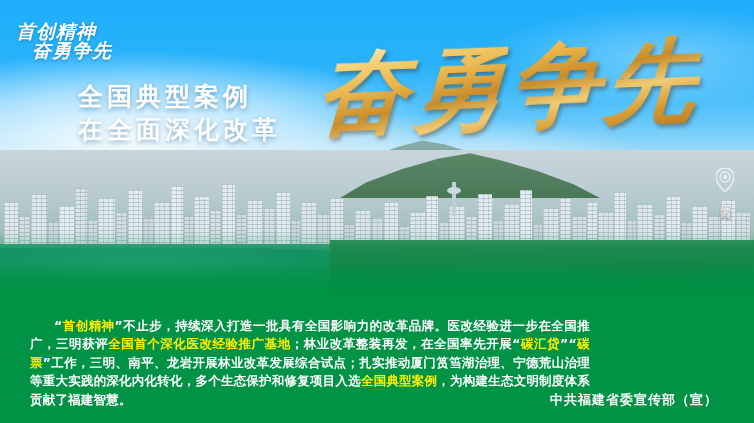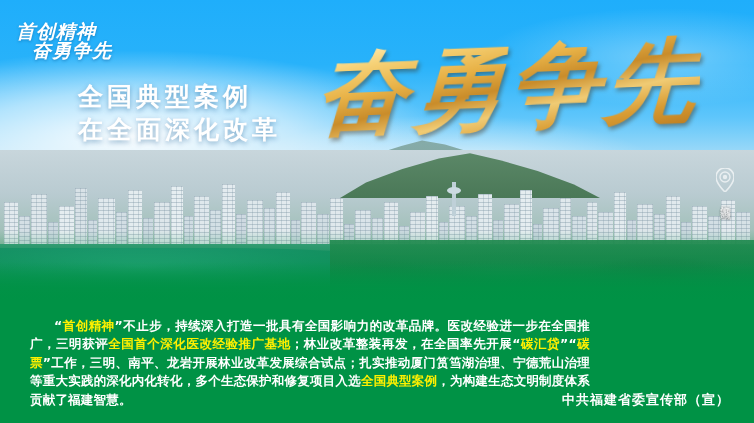--- a/index.html
+++ b/index.html
@@ -162,21 +162,21 @@
     font-weight:bold;
     line-height:18.5px;
     letter-spacing:.2px;
     font-family:"DejaVu Sans","Liberation Sans",sans-serif;
     text-align:justify;
   }
   .body-text .hl{color:#FFF000;}
   .body-text .indent{padding-left:24px;}
 
   .credit{
-    position:absolute;right:24px;bottom:14px;
+    position:absolute;right:36px;bottom:14px;
     color:#ffffff;font-size:13px;font-weight:bold;letter-spacing:1px;
     font-family:"DejaVu Sans","Liberation Sans",sans-serif;
   }
 </style>
 </head>
 <body>
 
 <div id="poster">
 
   <div class="photo">

